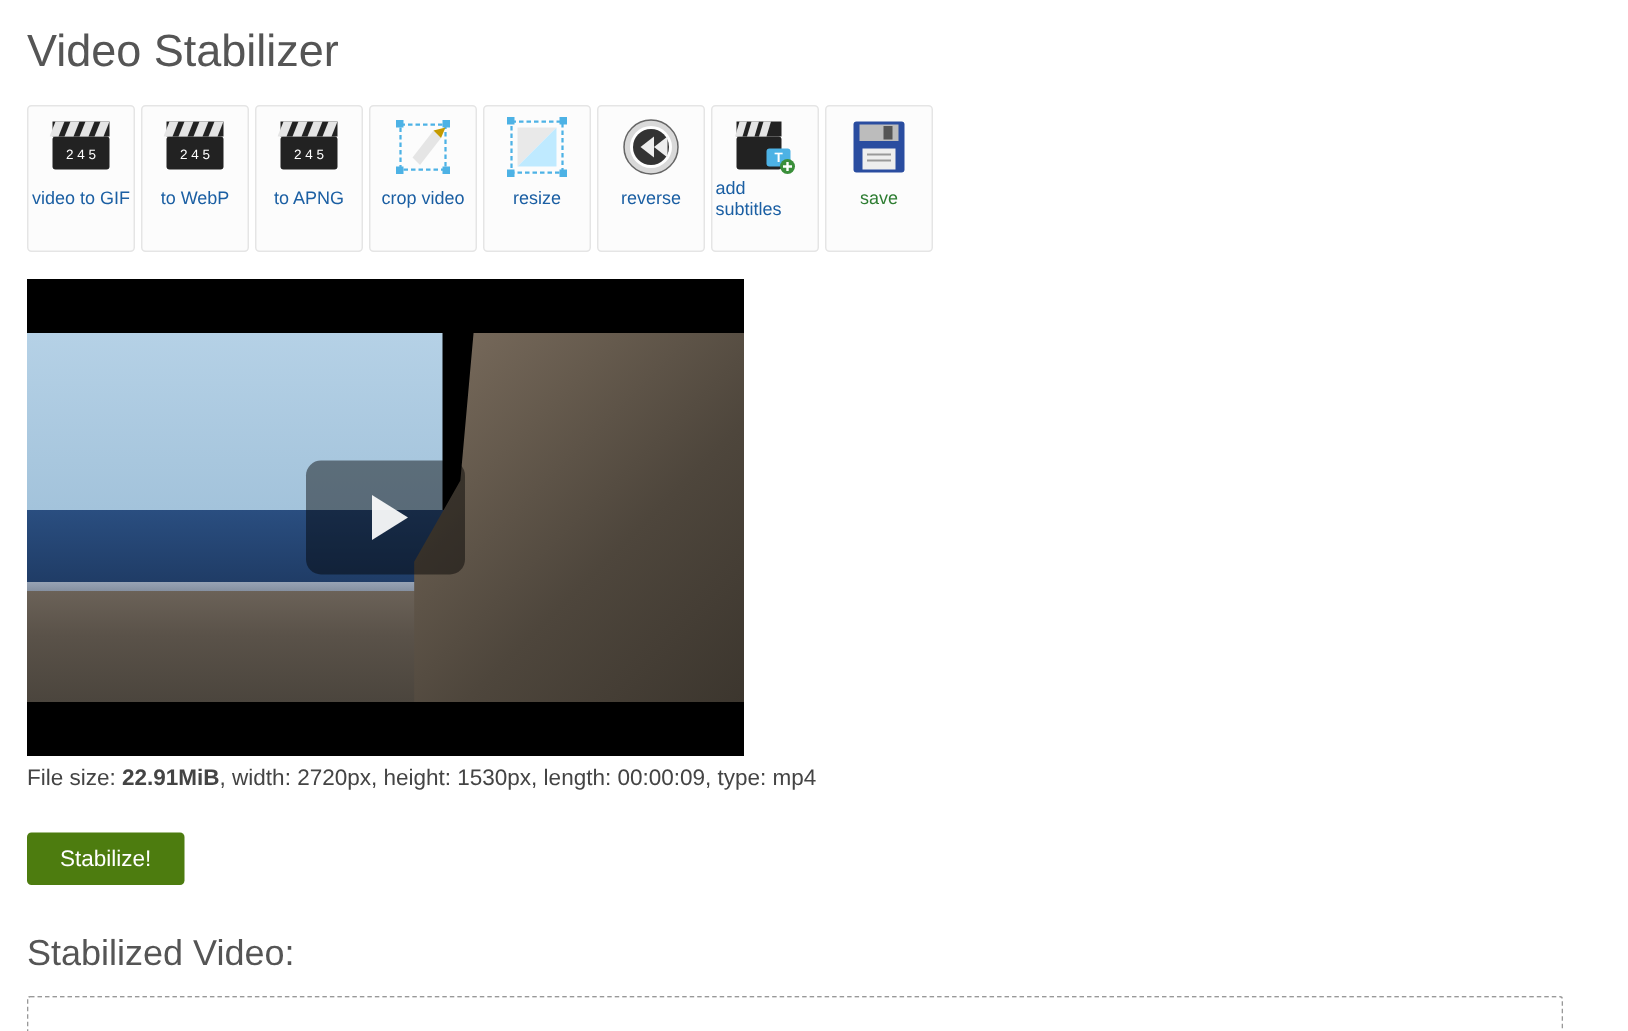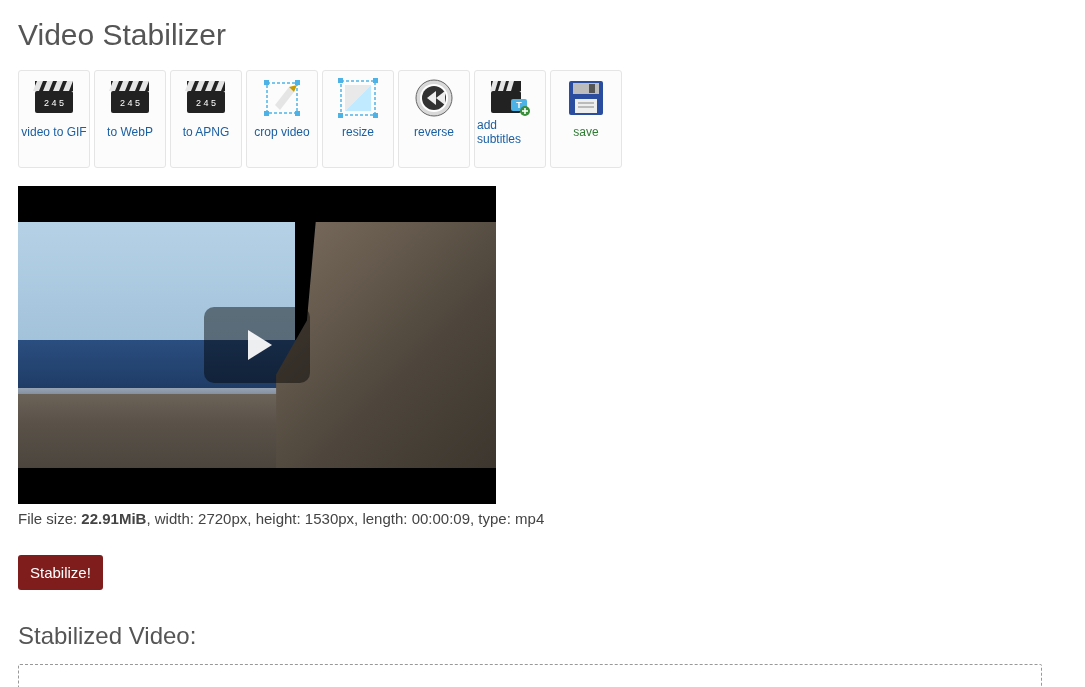--- a/index.html
+++ b/index.html
@@ -15,21 +15,21 @@
     .video-img { position: absolute; top: 36px; bottom: 36px; left: 0; right: 0; overflow: hidden; }
     .sky { position: absolute; left: 0; top: 0; width: 58%; height: 48%; background: linear-gradient(#b5d1e6, #a3c3db); }
     .sea { position: absolute; left: 0; top: 48%; width: 62%; height: 22%; background: linear-gradient(#2a4e80, #1e3a63); }
     .sea::after { content: ""; position: absolute; left: 0; right: 0; bottom: 0; height: 6px; background: linear-gradient(#e8e8e8, #c9c9c9); opacity: .6; }
     .beach { position: absolute; left: 0; top: 70%; width: 100%; height: 30%; background: linear-gradient(#6b6258, #5a5249 40%, #4b453d); }
     .cliff { position: absolute; right: 0; top: 0; width: 46%; height: 100%; background: linear-gradient(135deg, #7b6d5e 0%, #655a4d 30%, #4e463c 60%, #3c362e 100%); clip-path: polygon(18% 0, 100% 0, 100% 100%, 0 100%, 0 62%, 14% 40%); }
     .play-btn { position: absolute; top: 50%; left: 50%; width: 106px; height: 76px; transform: translate(-50%, -50%); background: rgba(0,0,0,.45); border-radius: 10px; display: flex; align-items: center; justify-content: center; cursor: pointer; }
     .play-btn::before { content: ""; width: 0; height: 0; border-left: 24px solid rgba(255,255,255,.92); border-top: 15px solid transparent; border-bottom: 15px solid transparent; margin-left: 5px; }
     .file-info { font-size: 15px; color: #444; margin-bottom: 28px; }
     .file-info b { font-weight: 700; }
-    .stabilize-btn { background: #7f1d1d; color: #fff; border: none; border-radius: 3px; padding: 9px 12px; font-size: 15px; cursor: pointer; margin-bottom: 32px; }
+    .stabilize-btn { background: #4d7c0f; color: #fff; border: none; border-radius: 3px; padding: 9px 22px; font-size: 15px; cursor: pointer; margin-bottom: 32px; }
     h2.section-title { font-size: 24px; font-weight: 400; color: #555; margin-bottom: 14px; }
     .output-box { width: 1024px; height: 48px; border: 1px dashed #999; border-radius: 2px; background: #fff; }
   </style>
 </head>
 <body>
 
 
 
 <h1 class="page-title">Video Stabilizer</h1>
 

